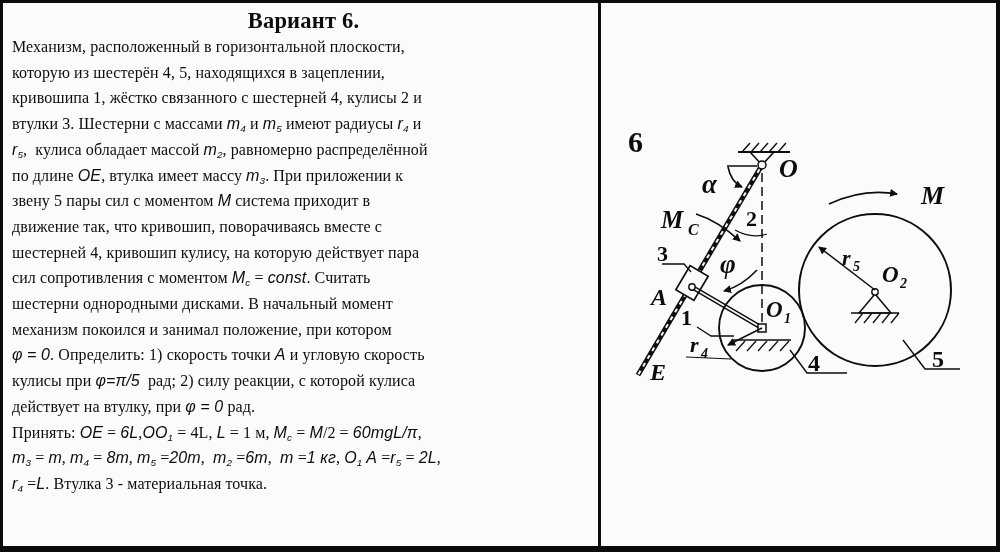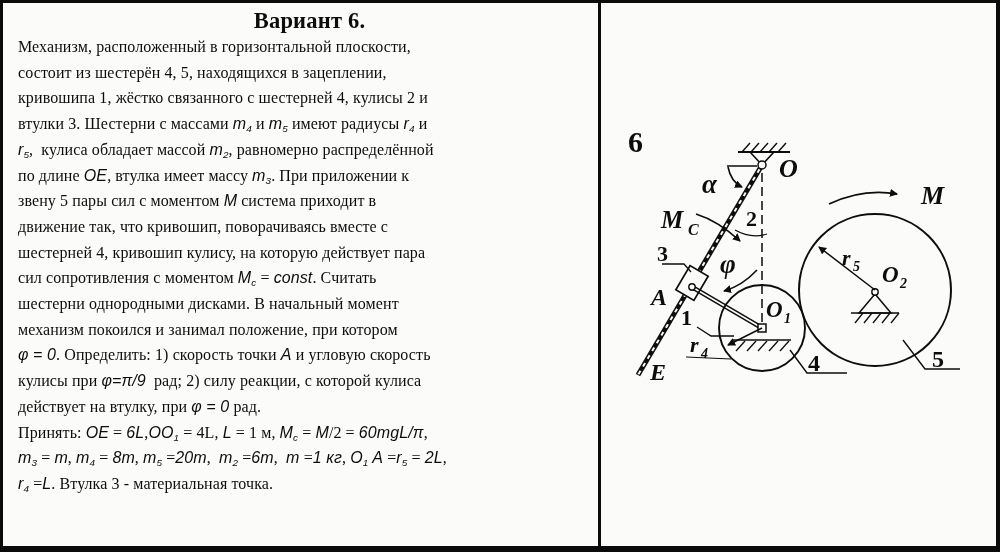--- a/index.html
+++ b/index.html
@@ -13,21 +13,21 @@
     border-bottom-width:6px;
     overflow:hidden;
     font-family:"Liberation Serif","DejaVu Serif",serif;
     color:#0d0d0d;
   }
   .divider {
     position:absolute; left:595px; top:0; bottom:0; width:3px;
     background:#0b0b0b;
   }
   .text-panel {
-    position:absolute; left:6px; top:0; width:592px; height:543px;
+    position:absolute; left:0; top:0; width:592px; height:543px;
     padding:4px 0 0 9px; box-sizing:border-box;
   }
   .title {
     font-size:22.5px; font-weight:bold; text-align:center;
     line-height:27px; letter-spacing:.2px;
   }
   .t-line {
     font-size:16px; line-height:25.7px; white-space:pre;
     letter-spacing:.1px;
   }
@@ -42,33 +42,33 @@
 </style>
 </head>
 <body>
 
 <div class="page">
 
   <div class="text-panel">
     <div class="title">Вариант 6.</div>
     <div id="problem-lines">
         <div class="t-line">Механизм, расположенный в горизонтальной плоскости,</div>
-        <div class="t-line">состоит из шестерён 4, 5, находящихся в зацеплении,</div>
+        <div class="t-line">которую из шестерён 4, 5, находящихся в зацеплении,</div>
         <div class="t-line">кривошипа 1, жёстко связанного с шестерней 4, кулисы 2 и</div>
         <div class="t-line">втулки 3. Шестерни с массами <i>m<sub>4</sub></i> и <i>m<sub>5</sub></i> имеют радиусы <i>r<sub>4</sub></i> и</div>
         <div class="t-line"><i>r<sub>5</sub></i>,  кулиса обладает массой <i>m<sub>2</sub></i>, равномерно распределённой</div>
         <div class="t-line">по длине <i>OE</i>, втулка имеет массу <i>m<sub>3</sub></i>. При приложении к</div>
         <div class="t-line">звену 5 пары сил с моментом <i>M</i> система приходит в</div>
         <div class="t-line">движение так, что кривошип, поворачиваясь вместе с</div>
         <div class="t-line">шестерней 4, кривошип кулису, на которую действует пара</div>
         <div class="t-line">сил сопротивления с моментом <i>M<sub>c</sub></i> = <i>const</i>. Считать</div>
         <div class="t-line">шестерни однородными дисками. В начальный момент</div>
         <div class="t-line">механизм покоился и занимал положение, при котором</div>
         <div class="t-line"><i>φ = 0</i>. Определить: 1) скорость точки <i>A</i> и угловую скорость</div>
-        <div class="t-line">кулисы при <i>φ=π/9</i>  рад; 2) силу реакции, с которой кулиса</div>
+        <div class="t-line">кулисы при <i>φ=π/5</i>  рад; 2) силу реакции, с которой кулиса</div>
         <div class="t-line">действует на втулку, при <i>φ = 0</i> рад.</div>
         <div class="t-line">Принять: <i>OE</i> = <i>6L</i>,<i>OO<sub>1</sub></i> = 4L, <i>L</i> = 1 м, <i>M<sub>c</sub></i> = <i>M</i>/2 = <i>60mgL/π</i>,</div>
         <div class="t-line"><i>m<sub>3</sub></i> = <i>m</i>, <i>m<sub>4</sub></i> = <i>8m</i>, <i>m<sub>5</sub></i> =<i>20m</i>,  <i>m<sub>2</sub></i> =<i>6m</i>,  <i>m</i> =<i>1 кг</i>, <i>O<sub>1</sub> A</i> =<i>r<sub>5</sub></i> = <i>2L</i>,</div>
         <div class="t-line"><i>r<sub>4</sub></i> =<i>L</i>. Втулка 3 - материальная точка.</div>
       </div>
   </div>
 
   <div class="divider"></div>
 
   <div class="diagram-panel">

